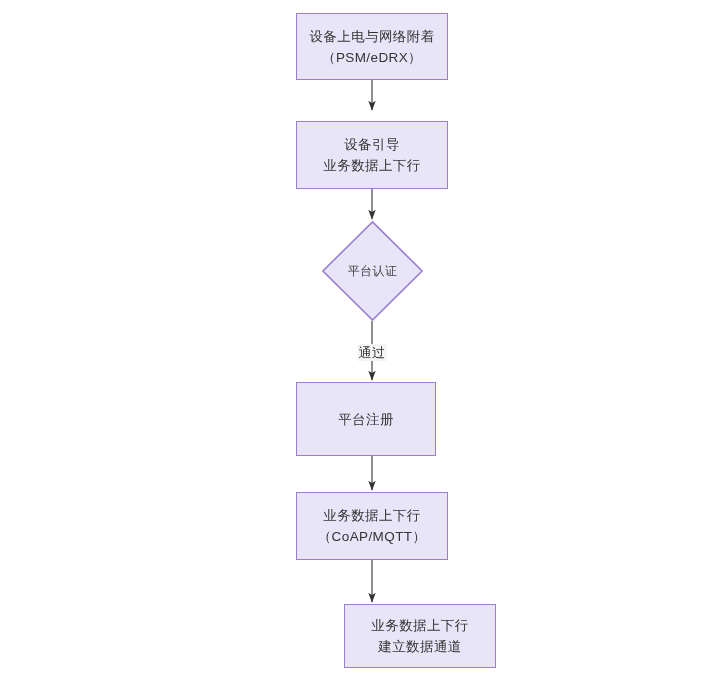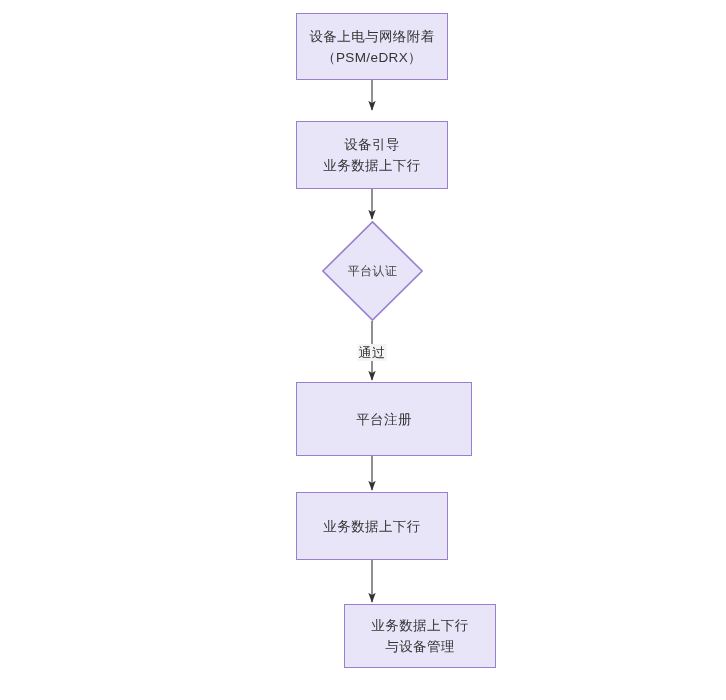--- a/index.html
+++ b/index.html
@@ -113,24 +113,25 @@
 
 <div class="decision-wrap" style="left:322px; top:221px; width:101px; height:100px;">
   <svg class="decision-shape" viewBox="0 0 101 100" preserveAspectRatio="none" xmlns="http://www.w3.org/2000/svg">
     <polygon points="50.5,0.9 100.1,50 50.5,99.1 0.9,50" fill="#e9e5f9" stroke="#9a7fd0" stroke-width="1.6"></polygon>
   </svg>
   <span class="decision-label">平台认证</span>
 </div>
 
 <div class="edge-label" style="left:372px; top:344px;">通过</div>
 
-<div class="node" style="left:296px; top:382px; width:176px; height:74px;">
+<div class="node" style="left:296px; top:382px; width:140px; height:74px;">
   <span class="line">平台注册</span>
 </div>
 
 <div class="node" style="left:296px; top:492px; width:152px; height:68px;">
   <span class="line">业务数据上下行</span>
+  <span class="line">（CoAP/MQTT）</span>
 </div>
 
 <div class="node" style="left:296px; top:604px; width:152px; height:64px;margin-left:48px;">
   <span class="line">业务数据上下行</span>
-  <span class="line">与设备管理</span>
+  <span class="line">建立数据通道</span>
 </div>
 
 </body></html>

